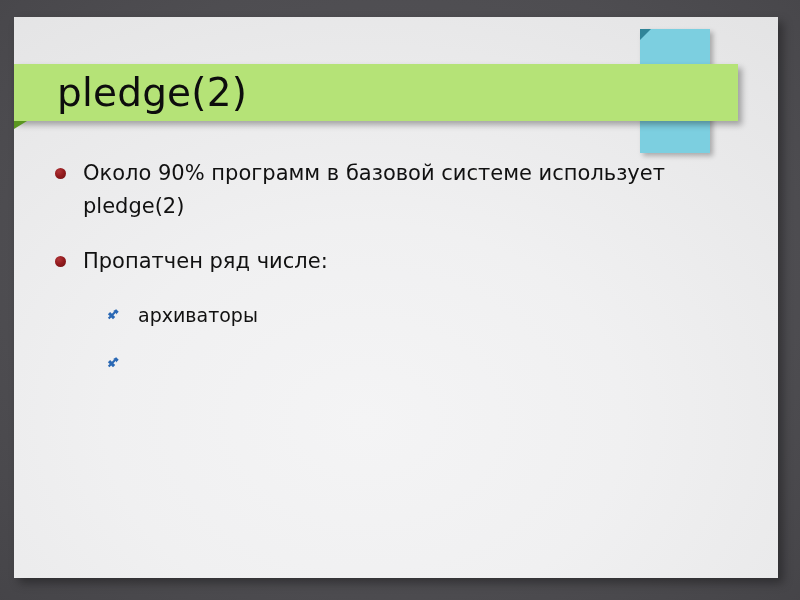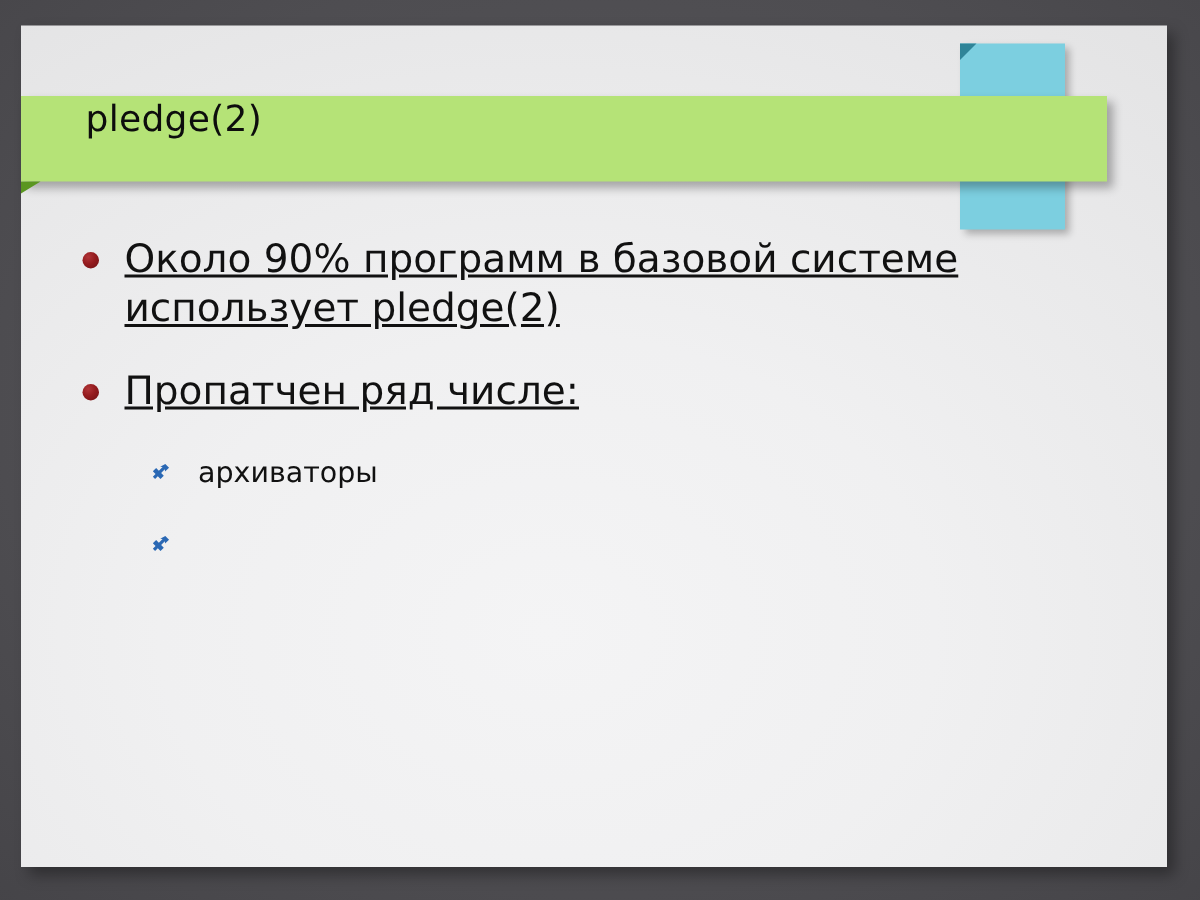--- a/index.html
+++ b/index.html
@@ -75,60 +75,59 @@
     top: 104px;
     width: 0;
     height: 0;
     border-left: 13px solid #5a9620;
     border-bottom: 8px solid transparent;
     z-index: 5;
   }
   #title-text {
     position: absolute;
     left: 43px;
-    top: 38px;
-    font-size: 24px;
+    top: 52px;
+    font-size: 39px;
     line-height: 48px;
     color: #0d0d0d;
     letter-spacing: 0.2px;
     white-space: nowrap;
     z-index: 6;
   }
 
   
   #content-body {
     position: absolute;
     left: 38px;
     top: 140px;
     width: 690px;
     z-index: 1;
   }
 
   .bullet-l1 {
     position: relative;
     padding-left: 31px;
     margin-bottom: 22px;
-    font-size: 26px;
+    font-size: 21px;
     line-height: 33px;
     color: #111111;
     max-width: 630px;
-    text-decoration: underline;
   }
   .bullet-l1 .marker {
     position: absolute;
     left: 3px;
     top: 11px;
     width: 11px;
     height: 11px;
     border-radius: 50%;
     background: radial-gradient(circle at 35% 30%, #b03437 0%, #941b1e 45%, #6d1013 100%);
   }
 
   .sub-list {
-    margin: 4px;
+    margin: 10px;
     padding: 0;
   }
   .bullet-l2 {
     position: relative;
     padding-left: 76px;
     margin-bottom: 18px;
     font-size: 19px;
     line-height: 30px;
     color: #111111;
   }

